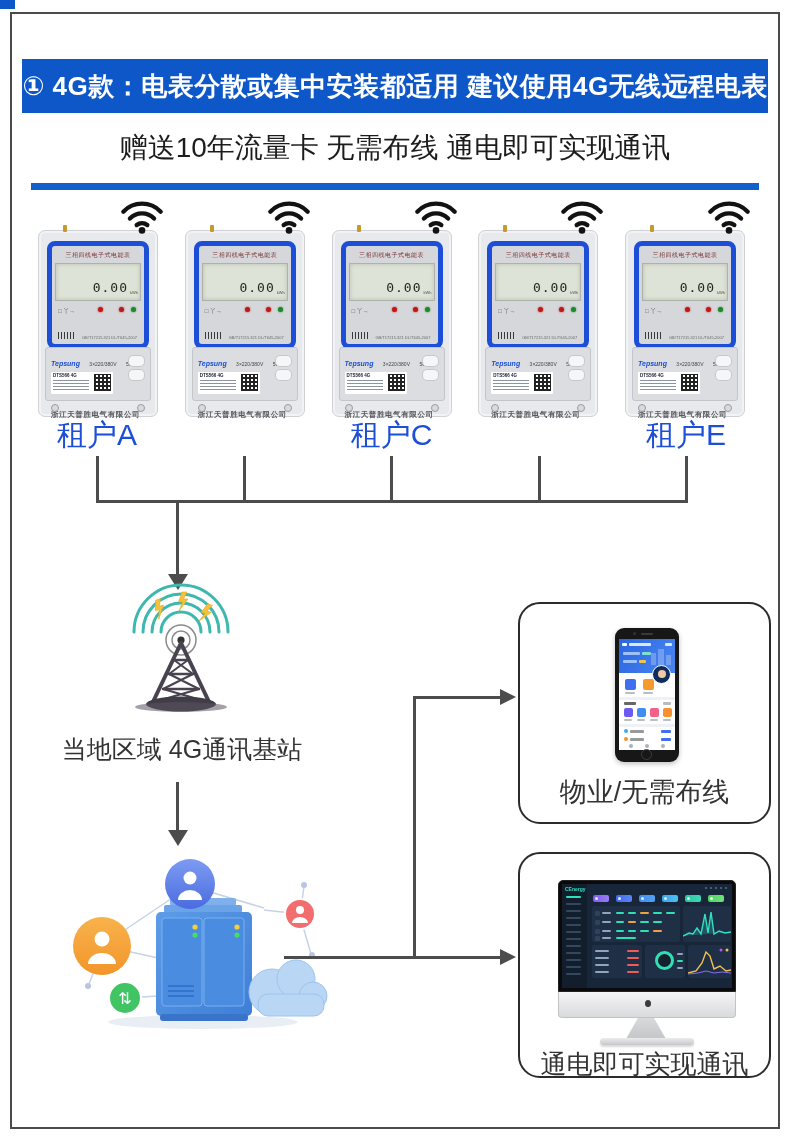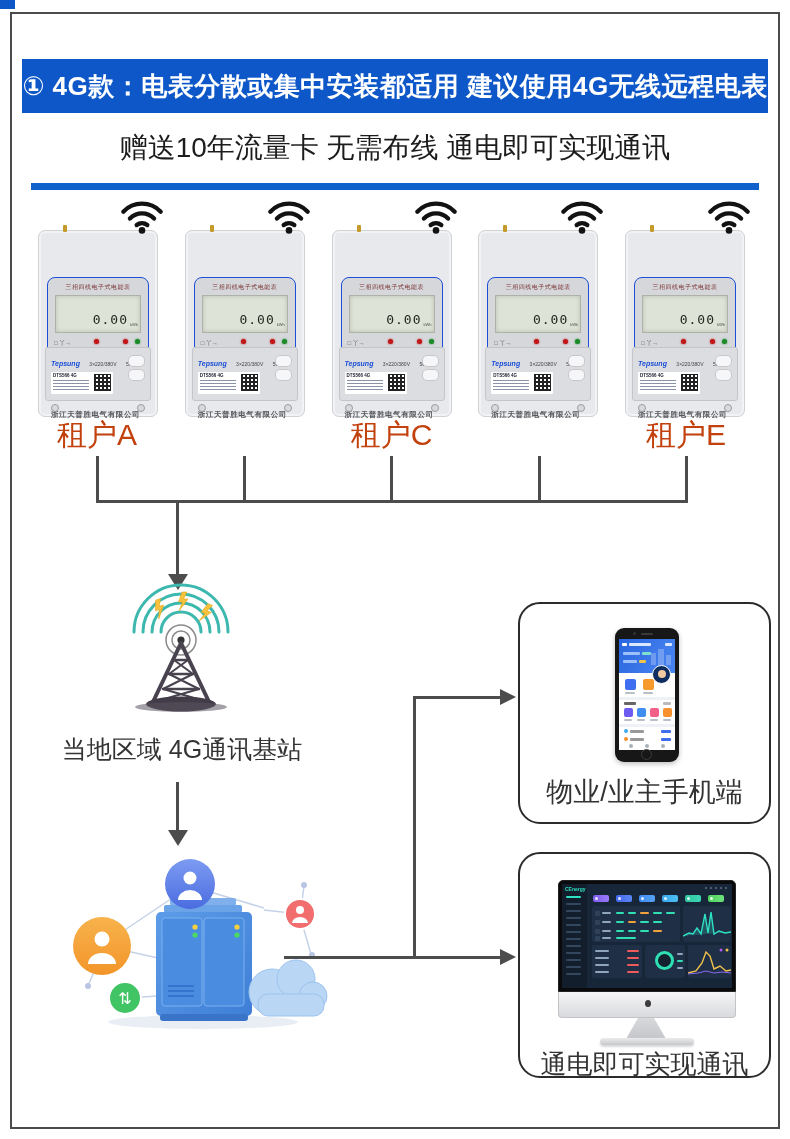--- a/index.html
+++ b/index.html
@@ -12,28 +12,28 @@
   .frame{position:absolute;left:10px;top:12px;width:766px;height:1113px;border:2px solid #4b4b4b;}
   .banner{position:absolute;left:22px;top:59px;width:746px;height:54px;background:#0d57c9;
           color:#fff;font-weight:bold;font-size:26px;line-height:54px;text-align:center;letter-spacing:.5px;}
   .subtitle{position:absolute;left:0;top:126px;width:790px;height:44px;line-height:44px;
             text-align:center;font-size:28px;font-weight:500;color:#1c1c1c;}
   .divider{position:absolute;left:31px;top:183px;width:728px;height:7px;background:#1161cd;}
 
   
   .meter-row{position:absolute;left:38px;top:230px;width:707px;display:flex;justify-content:space-between;}
   .tenant-row{position:absolute;left:38px;top:415px;width:707px;display:flex;justify-content:space-between;}
-  .tenant-label{width:118px;text-align:center;font-size:30px;color:#c2410c;}
+  .tenant-label{width:118px;text-align:center;font-size:30px;color:#1d4ed8;}
 
   .meter{position:relative;width:118px;height:185px;background:#e7e9ec;border:1px solid #cfd1d5;
          border-radius:7px;box-shadow:inset 0 0 0 2px #f2f3f5;}
   .m-antenna{position:absolute;top:-6px;left:24px;width:4px;height:7px;background:#c49a2a;border-radius:1px;}
   .wifi{position:absolute;top:-34px;right:-8px;width:46px;height:38px;}
   .m-face{position:absolute;left:8px;right:8px;top:10px;height:98px;background:#d5d7db;
-          border:1px solid #1d4ed8;border-radius:8px;margin-top:36px;}
+          border:5px solid #1d4ed8;border-radius:8px;}
   .m-title{font-size:6px;color:#7e3636;text-align:center;padding-top:5px;letter-spacing:.5px;white-space:nowrap;}
   .m-lcd{margin:3px auto 0;width:84px;height:36px;background:#dde3d6;border:1px solid #aeb2a8;
          box-shadow:inset 0 0 4px #b9beb2;position:relative;}
   .m-lcd-val{position:absolute;right:12px;bottom:5px;font-family:"DejaVu Sans Mono",monospace;
              font-size:13px;color:#23281f;letter-spacing:1px;}
   .m-lcd-unit{position:absolute;right:2px;bottom:5px;font-size:4px;color:#4a4f45;}
   .m-leds{position:relative;height:15px;margin-top:4px;}
   .m-sym{position:absolute;left:6px;top:2px;font-size:6px;color:#5a5a5a;letter-spacing:0;}
   .led{position:absolute;top:2px;width:5px;height:5px;border-radius:50%;}
   .led.l1{left:46px;background:#c01818;box-shadow:0 0 2px #c01818;}
@@ -533,21 +533,21 @@
         <span class="ph-listbar" style="right:4px;top:91px;width:10px;background:#3f6ef0;"></span>
         <span class="ph-dot" style="left:5px;top:98px;background:#f7902e;"></span>
         <span class="ph-listbar" style="left:11px;top:99px;width:14px;background:#999;"></span>
         <span class="ph-listbar" style="right:4px;top:99px;width:10px;background:#3f6ef0;"></span>
         <span class="ph-nav" style="left:10px;"></span>
         <span class="ph-nav" style="left:26px;"></span>
         <span class="ph-nav" style="left:42px;"></span>
       </div>
       <div class="ph-home"></div>
     </div>
-    <div class="caption" style="top:170px;font-size:27px;">物业/业主手机端</div>
+    <div class="caption" style="top:170px;font-size:27px;">物业/无需布线</div>
   </div>
 
   <div class="rbox" style="top:852px;height:226px;">
     <div class="imac">
       <div class="imac-screen">
         <div class="dash">
           <div class="dash-side">
             <div class="dash-logo">CEnergy</div>
             <div class="dash-menu">
               <i style="top:12px;background:#2ee0c0;"></i>

